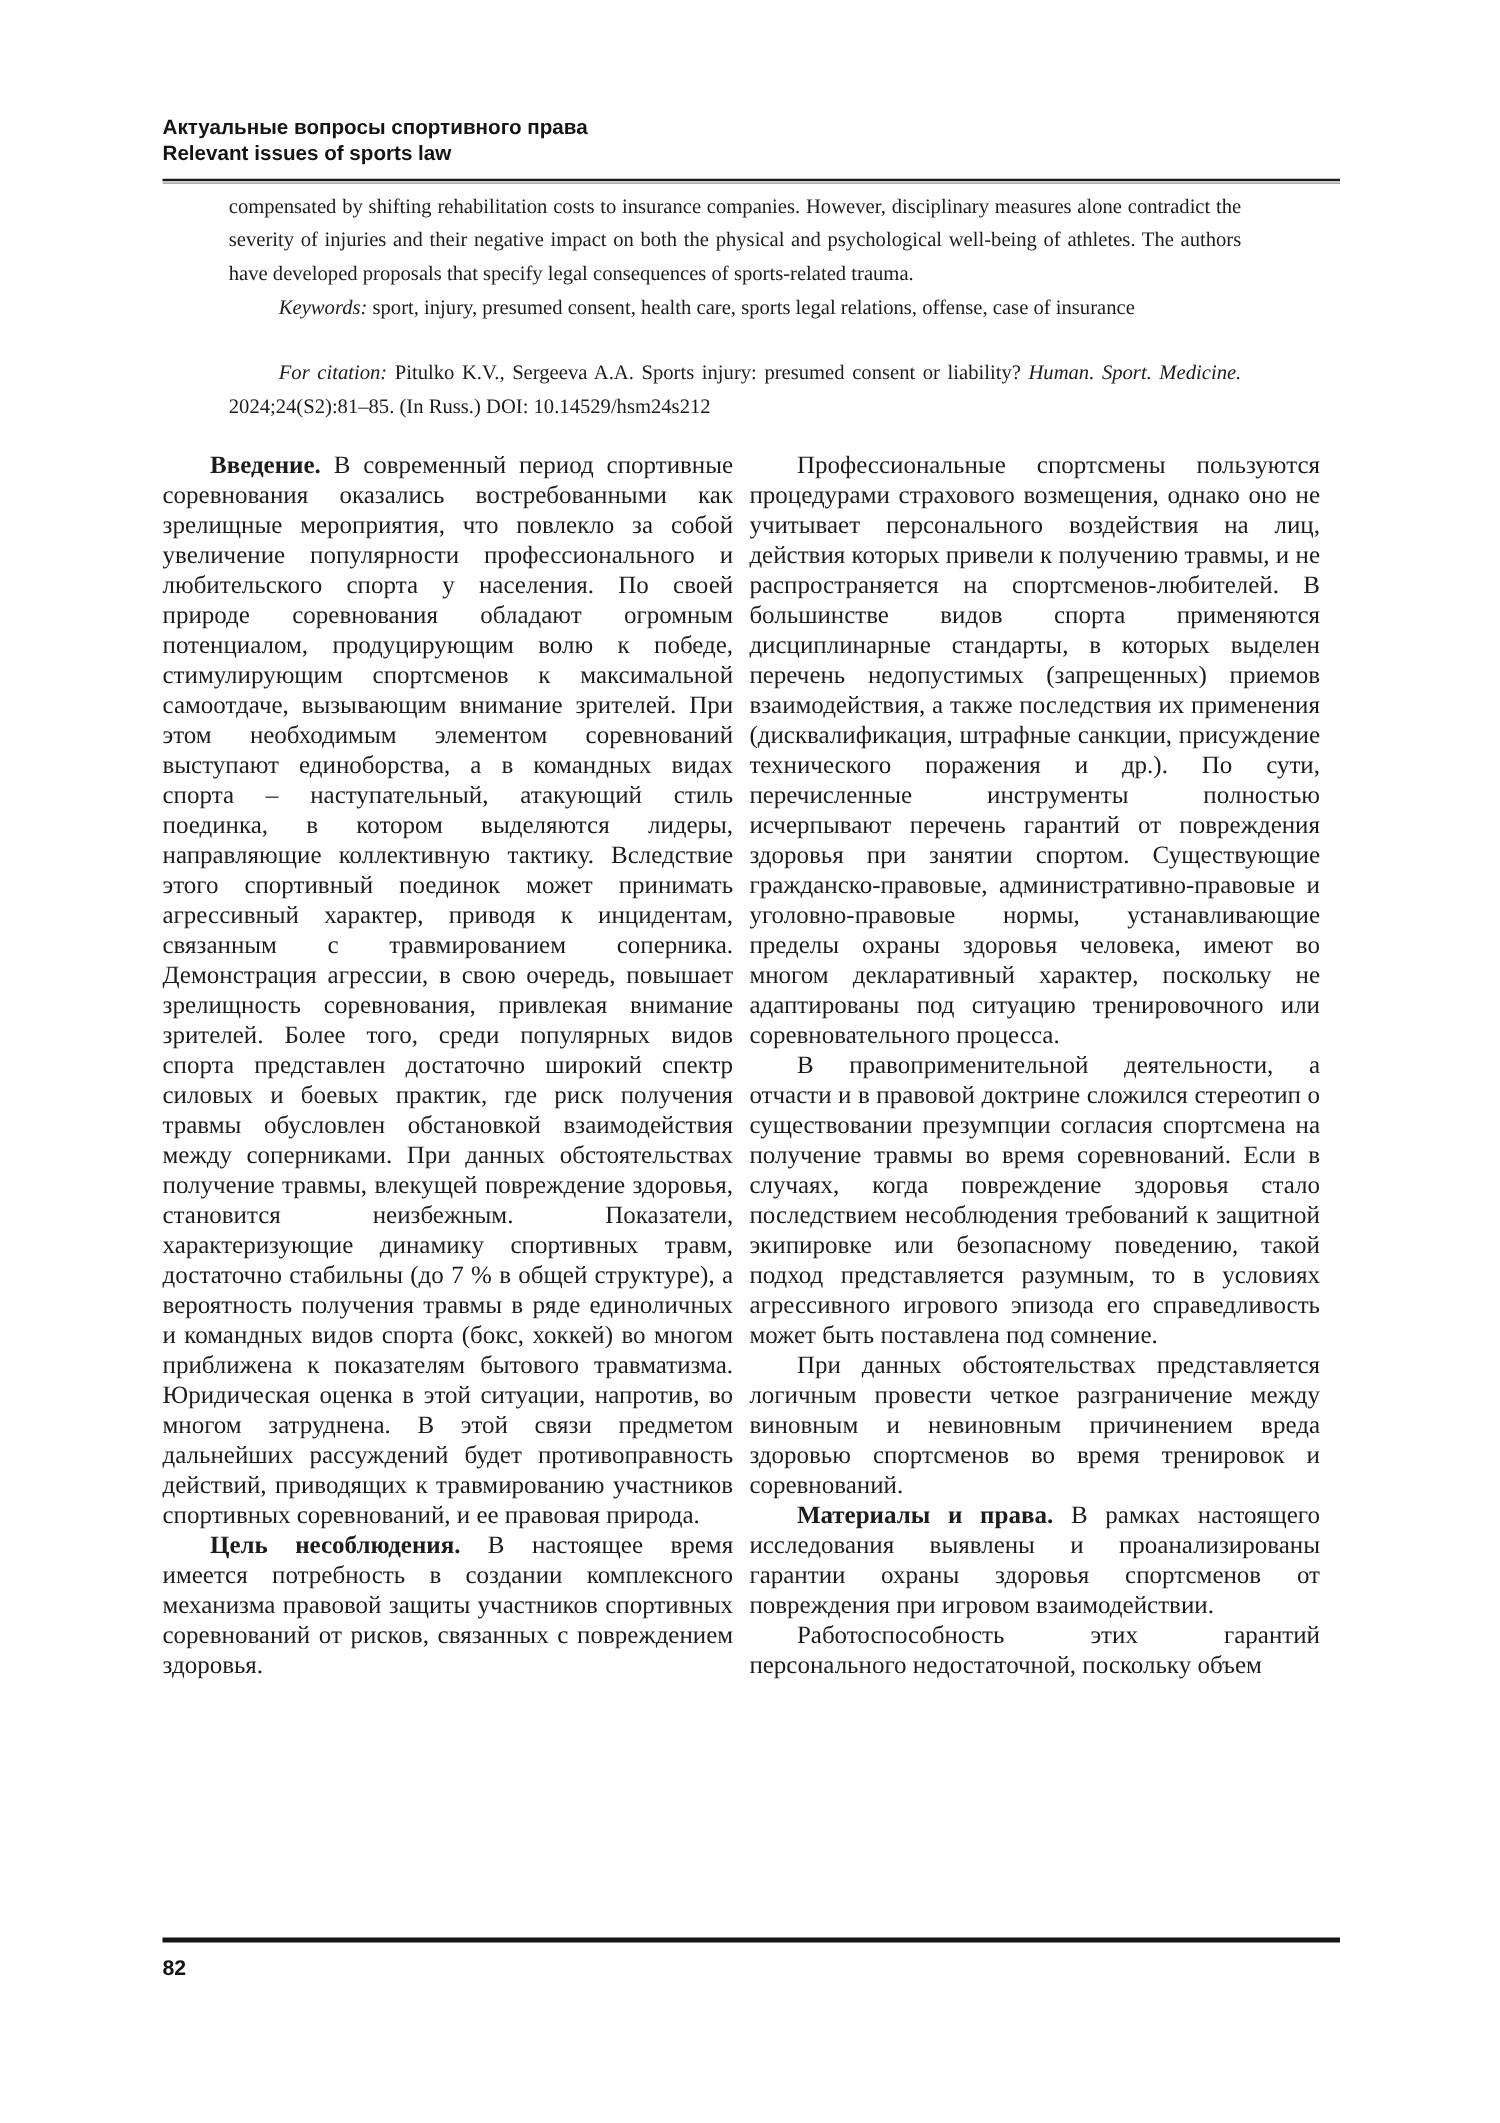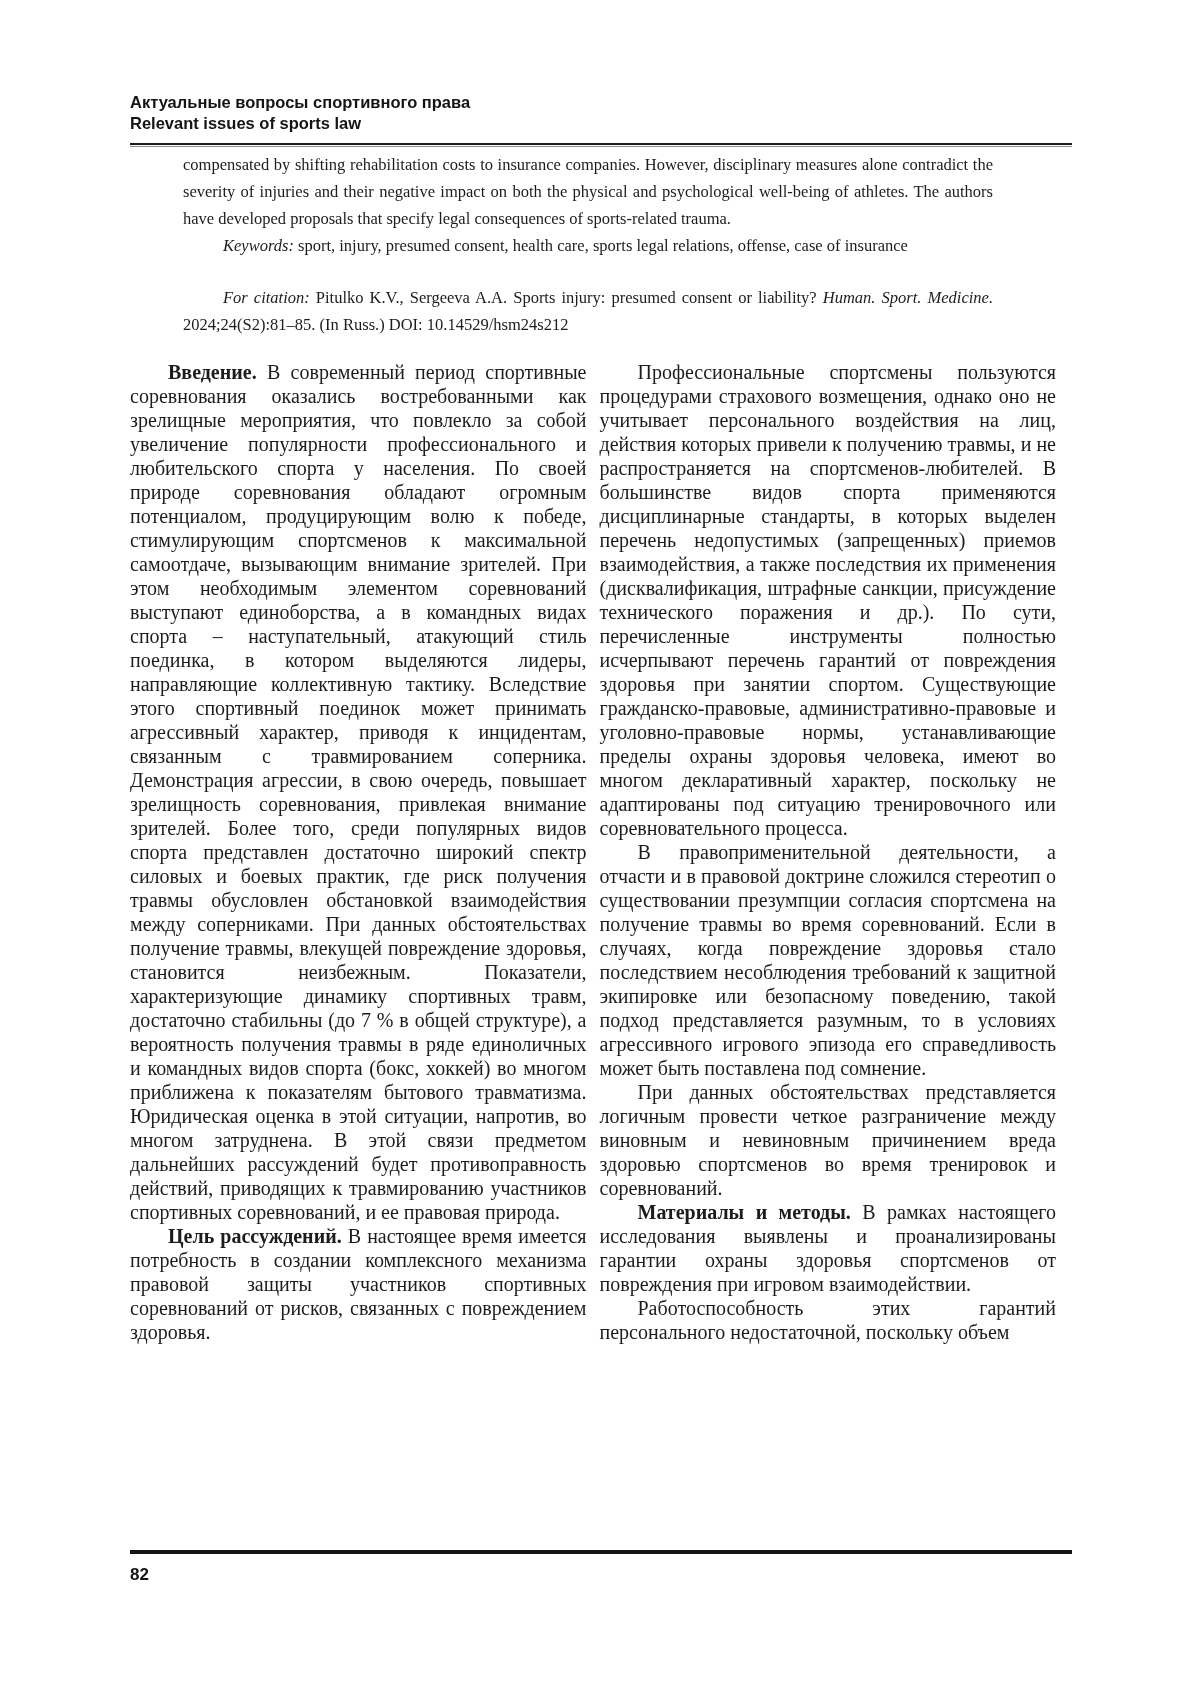--- a/index.html
+++ b/index.html
@@ -105,27 +105,27 @@
   </div>
 
   <div class="citation-block"><span class="bi">For citation:</span>
     <span>Pitulko K.V., Sergeeva A.A. Sports injury: presumed consent or liability?</span>
     <span class="it">Human. Sport. Medicine.</span>
     <span>2024;24(S2):81–85. (In Russ.) DOI: 10.14529/hsm24s212</span></div>
 
   <div class="columns">
     <div class="col" id="left-column">
         <p class="body-par"><b class="lead">Введение. </b>В современный период спортивные соревнования оказались востребованными как зрелищные мероприятия, что повлекло за собой увеличение популярности профессионального и любительского спорта у населения. По своей природе соревнования обладают огромным потенциалом, продуцирующим волю к победе, стимулирующим спортсменов к максимальной самоотдаче, вызывающим внимание зрителей. При этом необходимым элементом соревнований выступают единоборства, а в командных видах спорта – наступательный, атакующий стиль поединка, в котором выделяются лидеры, направляющие коллективную тактику. Вследствие этого спортивный поединок может принимать агрессивный характер, приводя к инцидентам, связанным с травмированием соперника. Демонстрация агрессии, в свою очередь, повышает зрелищность соревнования, привлекая внимание зрителей. Более того, среди популярных видов спорта представлен достаточно широкий спектр силовых и боевых практик, где риск получения травмы обусловлен обстановкой взаимодействия между соперниками. При данных обстоятельствах получение травмы, влекущей повреждение здоровья, становится неизбежным. Показатели, характеризующие динамику спортивных травм, достаточно стабильны (до 7 % в общей структуре), а вероятность получения травмы в ряде единоличных и командных видов спорта (бокс, хоккей) во многом приближена к показателям бытового травматизма. Юридическая оценка в этой ситуации, напротив, во многом затруднена. В этой связи предметом дальнейших рассуждений будет противоправность действий, приводящих к травмированию участников спортивных соревнований, и ее правовая природа.</p>
-        <p class="body-par"><b class="lead">Цель рассуждений. </b>В настоящее время имеется потребность в создании комплексного механизма правовой защиты участников спортивных соревнований от рисков, связанных с повреждением здоровья.</p>
+        <p class="body-par"><b class="lead">Цель несоблюдения. </b>В настоящее время имеется потребность в создании комплексного механизма правовой защиты участников спортивных соревнований от рисков, связанных с повреждением здоровья.</p>
       </div>
     <div class="col" id="right-column">
         <p class="body-par">Профессиональные спортсмены пользуются процедурами страхового возмещения, однако оно не учитывает персонального воздействия на лиц, действия которых привели к получению травмы, и не распространяется на спортсменов-любителей. В большинстве видов спорта применяются дисциплинарные стандарты, в которых выделен перечень недопустимых (запрещенных) приемов взаимодействия, а также последствия их применения (дисквалификация, штрафные санкции, присуждение технического поражения и др.). По сути, перечисленные инструменты полностью исчерпывают перечень гарантий от повреждения здоровья при занятии спортом. Существующие гражданско-правовые, административно-правовые и уголовно-правовые нормы, устанавливающие пределы охраны здоровья человека, имеют во многом декларативный характер, поскольку не адаптированы под ситуацию тренировочного или соревновательного процесса.</p>
         <p class="body-par">В правоприменительной деятельности, а отчасти и в правовой доктрине сложился стереотип о существовании презумпции согласия спортсмена на получение травмы во время соревнований. Если в случаях, когда повреждение здоровья стало последствием несоблюдения требований к защитной экипировке или безопасному поведению, такой подход представляется разумным, то в условиях агрессивного игрового эпизода его справедливость может быть поставлена под сомнение.</p>
         <p class="body-par">При данных обстоятельствах представляется логичным провести четкое разграничение между виновным и невиновным причинением вреда здоровью спортсменов во время тренировок и соревнований.</p>
-        <p class="body-par"><b class="lead">Материалы и методы. </b>В рамках настоящего исследования выявлены и проанализированы гарантии охраны здоровья спортсменов от повреждения при игровом взаимодействии.</p>
+        <p class="body-par"><b class="lead">Материалы и права. </b>В рамках настоящего исследования выявлены и проанализированы гарантии охраны здоровья спортсменов от повреждения при игровом взаимодействии.</p>
         <p class="body-par">Работоспособность этих гарантий персонального недостаточной, поскольку объем</p>
       </div>
   </div>
 
   <div class="page-footer">
     <div class="page-number">82</div>
   </div>
 
 </div>
 

